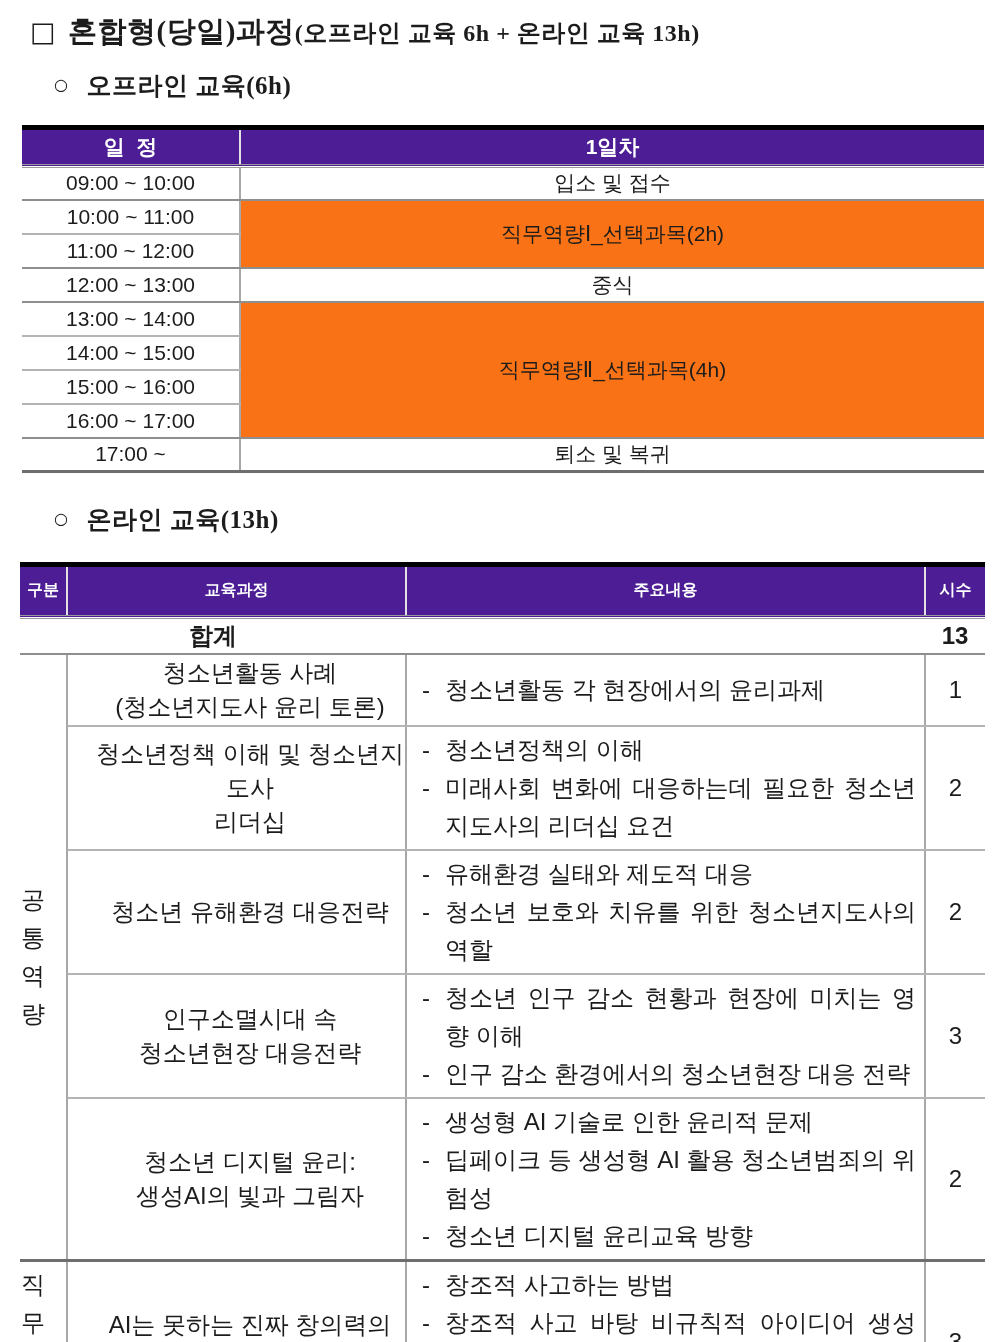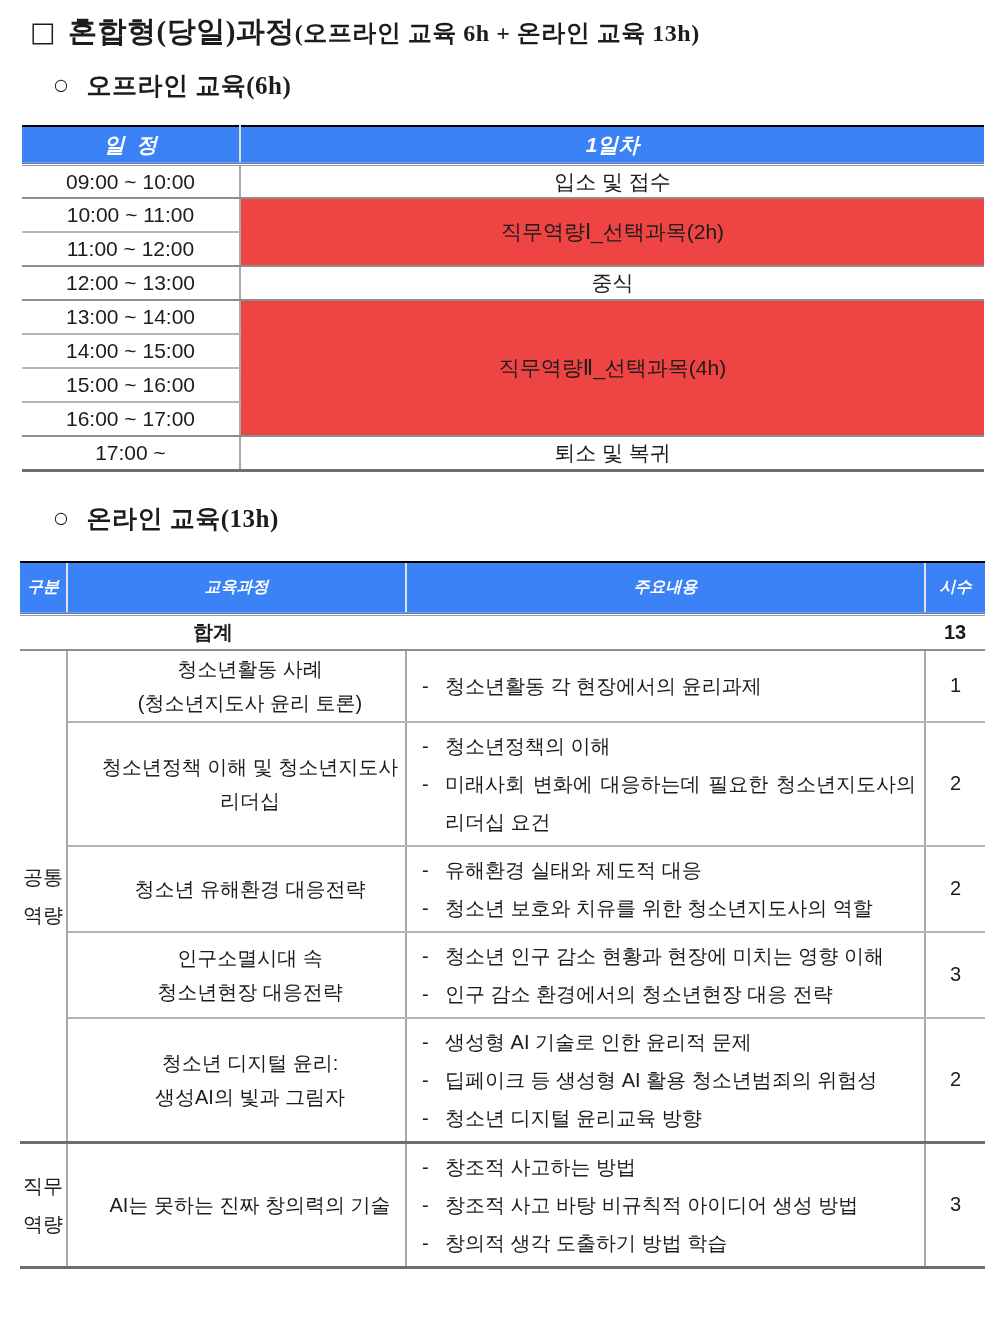--- a/index.html
+++ b/index.html
@@ -42,56 +42,55 @@
     font-family: "DejaVu Sans", sans-serif;
     font-size: 16px;
     font-weight: normal;
     margin-right: 18px;
     vertical-align: 4px;
   }
 
   
   table { border-collapse: collapse; table-layout: fixed; }
   th {
-    background: #3b82f6;
+    background: #4c1d95;
     color: #ffffff;
     font-weight: bold;
-    border-top: 2px solid #000000;
+    border-top: 5px solid #000000;
     border-bottom: 4px double #9a9a9a;
-    font-style: italic;
   }
   .bb-minor { border-bottom: 2px solid #b4b4b4; }
   .bb-major { border-bottom: 2px solid #8e8e8e; }
   .bb-end   { border-bottom: 3px solid #6e6e6e; }
-  .shade    { background: #ef4444; }
+  .shade    { background: #f97316; }
 
   
   #offline-table { width: 962px; margin: 23px 0 0 22px; }
   #offline-table th { font-size: 21px; height: 38px; }
   #offline-table th.first { border-right: 2px solid #e2e2e2; }
   #offline-table td {
     height: 34px;
     text-align: center;
     font-size: 21px;
   }
   #offline-table td.time { border-right: 2px solid #a8a8a8; }
 
   
   #online-table { width: 965px; margin: 26px 0 0 20px; }
   #online-table th { font-size: 16px; height: 52px; }
   #online-table th.sep { border-left: 2px solid #e2e2e2; }
-  #online-table td { font-size: 20px; vertical-align: middle; }
+  #online-table td { font-size: 24px; vertical-align: middle; }
 
   tr.total-row td { height: 36px; font-weight: bold; border-bottom: 2px solid #8e8e8e; }
   td.total-label { text-align: center; font-size: 21px; }
   td.total-hours { text-align: center; font-size: 21px; margin-top: 12px; }
 
   td.gubun {
     border-right: 2px solid #a8a8a8;
-    text-align: center;
+    text-align: left;
     line-height: 38px;
   }
   td.course {
     border-right: 2px solid #a8a8a8;
     text-align: center;
     line-height: 34px;
     padding-left: 28px;
   }
   td.content {
     border-right: 2px solid #a8a8a8;

